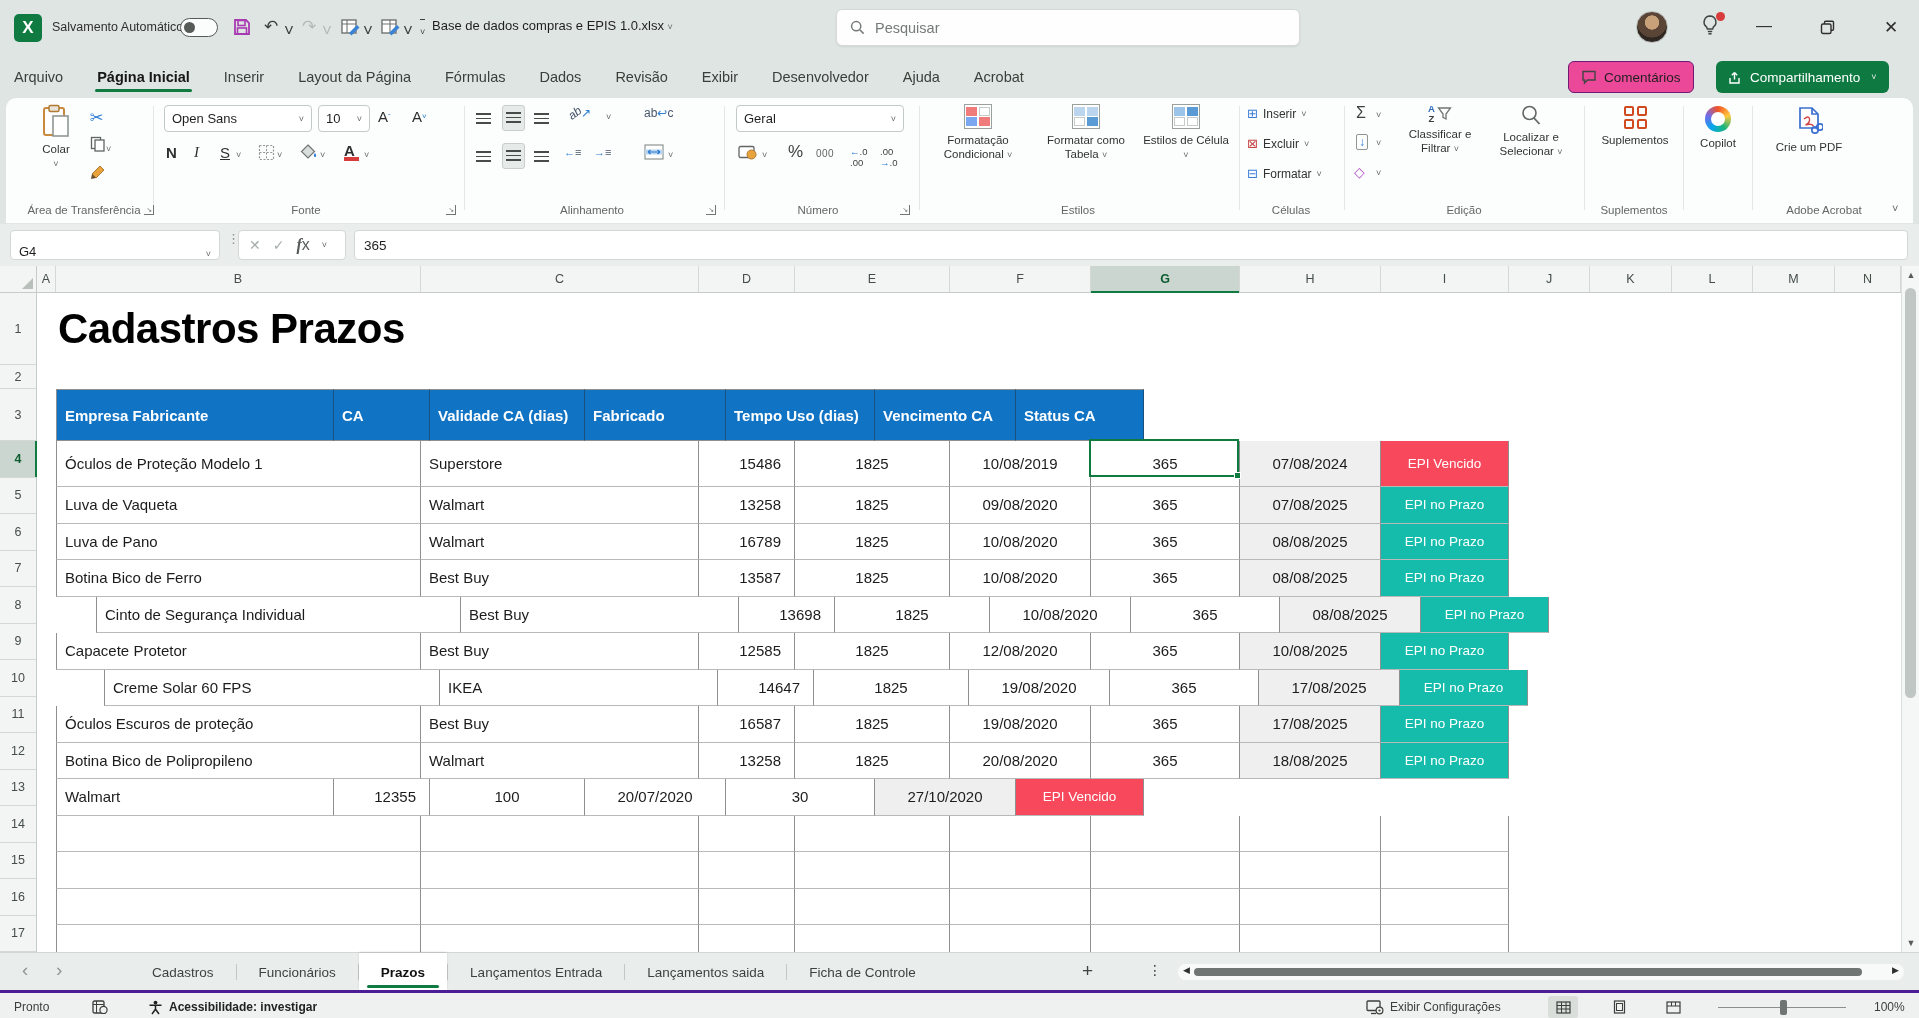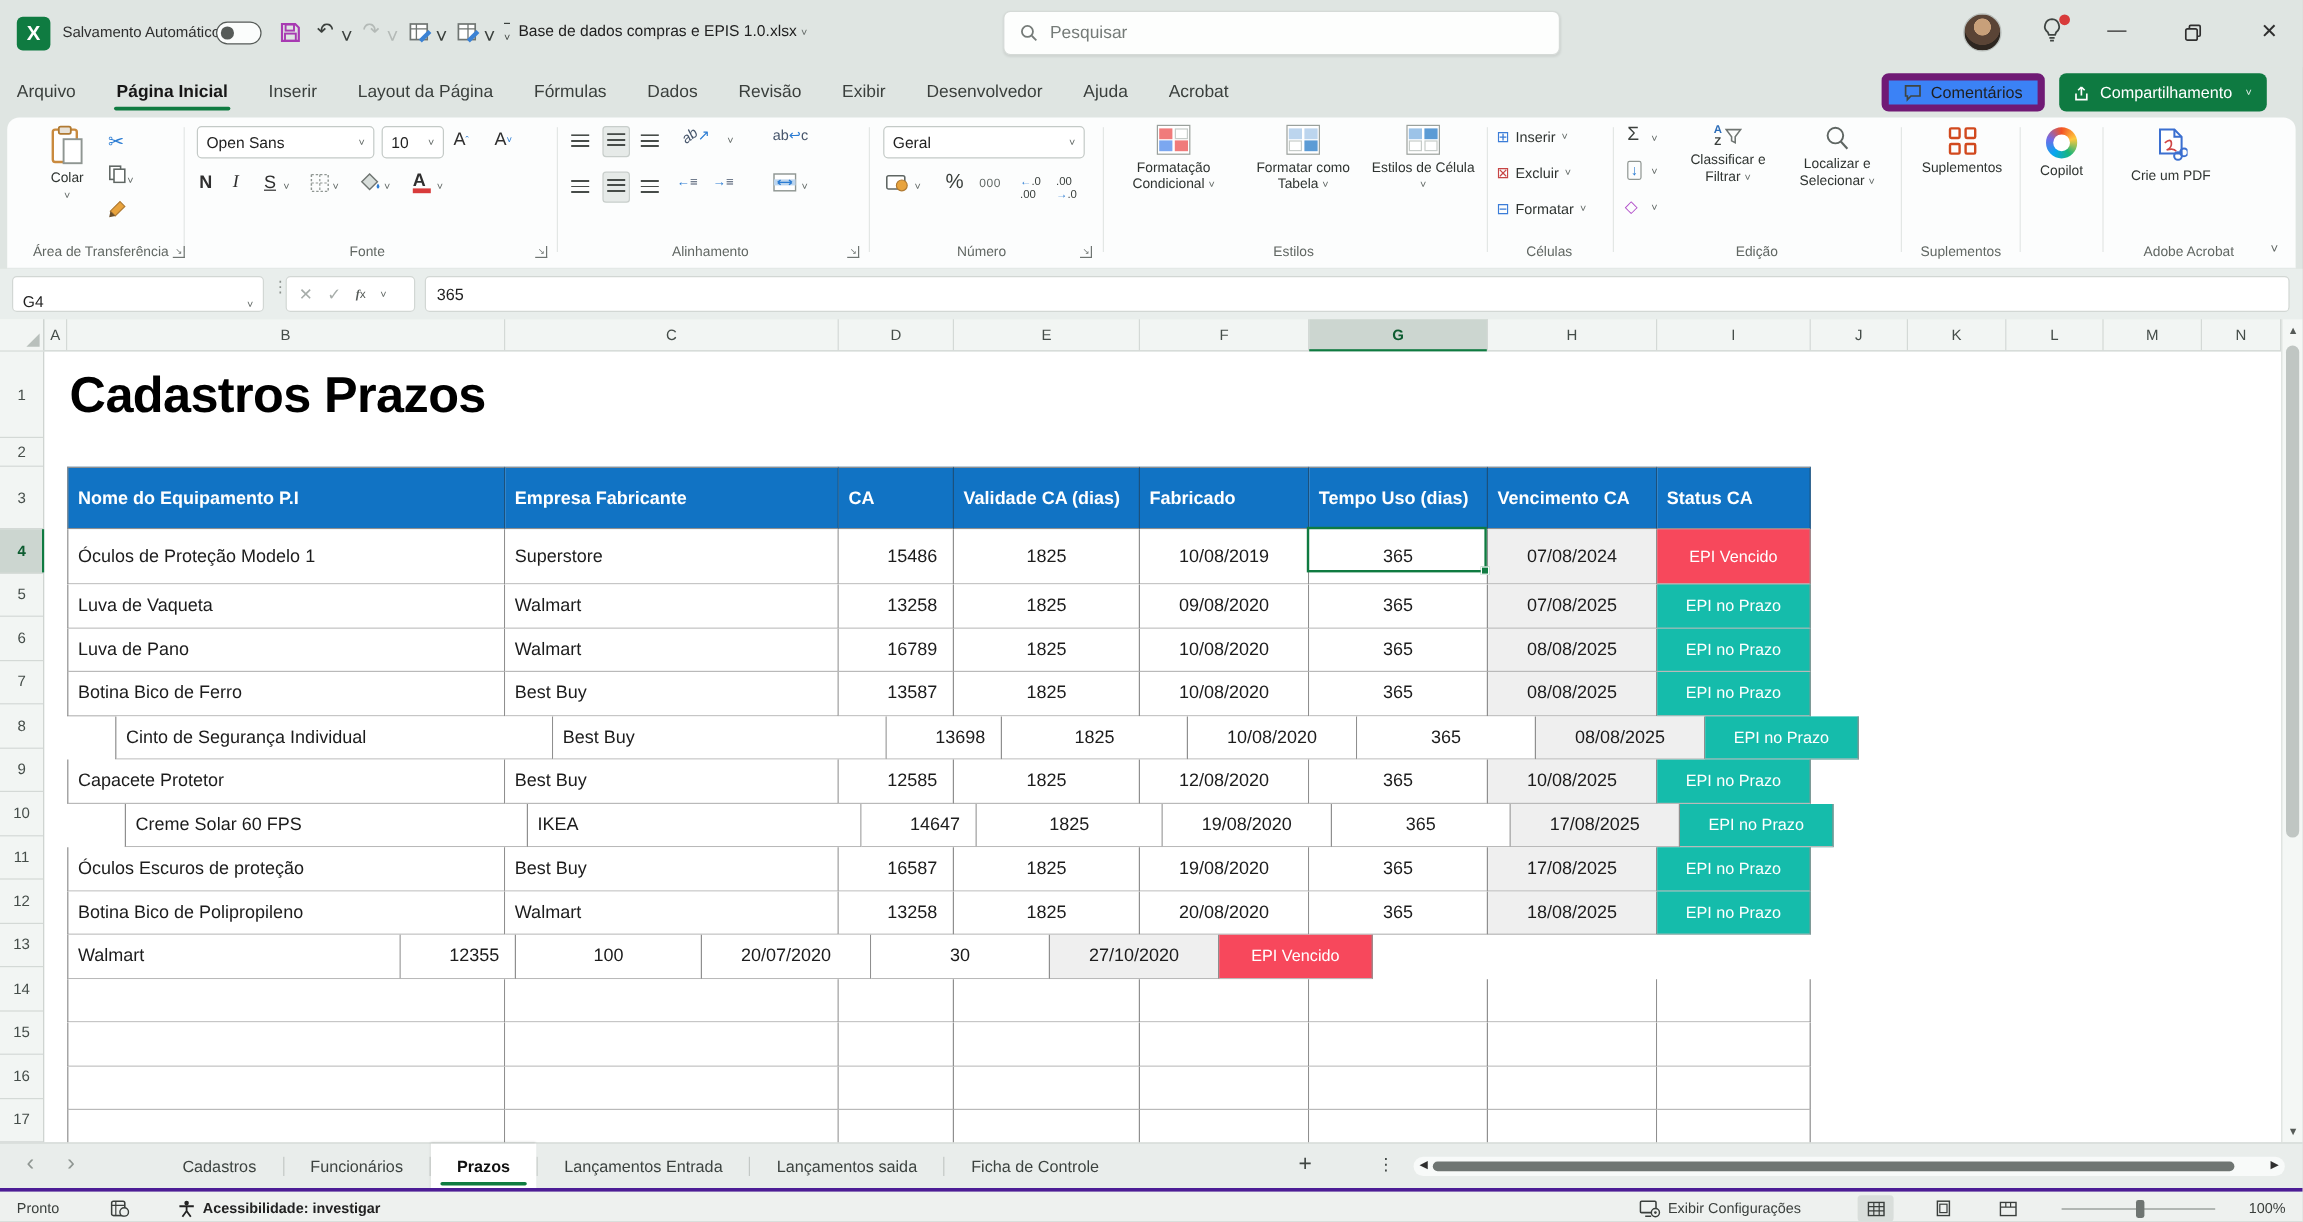--- a/index.html
+++ b/index.html
@@ -24,21 +24,21 @@
   .bulb { position:absolute; left:1700px; top:14px; width:24px; height:24px; }
   .bulb .dot { position:absolute; right:-1px; top:-2px; width:9px; height:9px; border-radius:50%; background:#d83b3b; }
   .wbtn { position:absolute; top:17px; font-size:16px; color:#2f2f2f; }
 
   
   .menubar { position:absolute; left:0; top:56px; width:1919px; height:42px; }
   #menu-tabs { position:absolute; left:12px; top:0; height:42px; display:flex; gap:30px; align-items:center; }
   .mtab { font-size:14.5px; color:#3a3f3c; white-space:nowrap; position:relative; padding:9px 2px; }
   .mtab.active { font-weight:bold; color:#161616; }
   .mtab.active::after { content:""; position:absolute; left:0; right:0; bottom:2px; height:3px; border-radius:2px; background:#0f7b41; }
-  .comments-btn { position:absolute; left:1568px; top:5px; height:32px; padding:0 12px; background:#3b82f6; border:6px solid #701a75; border-radius:6px; display:flex; align-items:center; gap:7px; font-size:13.5px; color:#1f1f1f; }
+  .comments-btn { position:absolute; left:1568px; top:5px; height:32px; padding:0 12px; background:#ec4899; border:1px solid #701a75; border-radius:6px; display:flex; align-items:center; gap:7px; font-size:13.5px; color:#1f1f1f; }
   .share-btn { position:absolute; left:1716px; top:5px; height:32px; padding:0 12px; background:#0e7a41; border-radius:6px; display:flex; align-items:center; gap:7px; font-size:13.5px; color:#fff; }
   .share-btn .chev { color:#e8f2ec; }
 
   
   .ribbon { position:absolute; left:6px; top:98px; width:1907px; height:126px; background:#fcfdfd; border-radius:10px 10px 0 0; border-bottom:1px solid #e2e6e4; }
   .rgroup { position:absolute; top:4px; height:100px; }
   .rsep { position:absolute; top:8px; width:1px; height:104px; background:#e3e7e5; }
   .glabel { position:absolute; top:106px; font-size:11.5px; color:#616763; white-space:nowrap; transform:translateX(-50%); }
   .launcher { position:absolute; top:107px; width:10px; height:10px; border-right:1.5px solid #6f7572; border-bottom:1.5px solid #6f7572; }
   .launcher::after { content:"↘"; position:absolute; right:1px; bottom:0; font-size:7px; color:#6f7572; }
@@ -55,21 +55,21 @@
   .az { display:inline-flex; flex-direction:column; font-size:9.5px; line-height:1; font-weight:bold; }
   .collapse-chev { position:absolute; left:1886px; top:104px; font-size:11px; color:#5f6663; }
 
   
   .fbar { position:absolute; left:0; top:224px; width:1919px; height:42px; background:#e9eeec; }
   .namebox { position:absolute; left:10px; top:6px; width:210px; height:30px; background:#fff; border:1px solid #d2d7d4; border-radius:4px; display:flex; align-items:flex-end; justify-content:space-between; padding:0 8px; font-size:13px; color:#1f1f1f; }
   .fx-dots { position:absolute; left:227px; top:12px; color:#8b918d; font-size:13px; letter-spacing:0; line-height:6px; }
   .fxbox { position:absolute; left:238px; top:6px; width:108px; height:30px; background:#fff; border:1px solid #d2d7d4; border-radius:4px; display:flex; align-items:center; gap:12px; padding:0 10px; }
   .fxbox .x { color:#a7adaa; font-size:14px; }
   .fxbox .ok { color:#a7adaa; font-size:14px; }
-  .fxbox .fx { color:#565b58; font-size:10px; }
+  .fxbox .fx { color:#565b58; font-size:16px; }
   .formula-field { position:absolute; left:354px; top:6px; width:1554px; height:30px; background:#fff; border:1px solid #d2d7d4; border-radius:4px; display:flex; align-items:center; padding:0 9px; font-size:13.5px; color:#1f1f1f; }
 
   
   #colhead { position:absolute; left:0; top:266px; height:27px; width:1901px; background:#f2f5f3; border-bottom:1px solid #c6ccc9; display:flex; }
   .ch-cell { height:100%; border-right:1px solid #d4d9d6; display:flex; align-items:center; justify-content:center; font-size:12.5px; color:#454d49; position:relative; }
   .ch-cell.sel { background:#ccd6d0; color:#0d5c30; font-weight:bold; }
   .ch-cell.sel::after { content:""; position:absolute; left:0; right:0; bottom:-1px; height:2.5px; background:#0f7b41; }
   .corner { width:37px; background:#f2f5f3; border-right:1px solid #c6ccc9; position:relative; }
   .corner::after { content:""; position:absolute; right:3px; bottom:3px; border-left:11px solid transparent; border-bottom:11px solid #b9c0bc; }
   #rowhead { position:absolute; left:0; top:293px; width:37px; height:659px; background:#f2f5f3; border-right:1px solid #c6ccc9; }
@@ -479,21 +479,20 @@
       <div class="rh-cell" style="height: 36.5px;">14</div>
       <div class="rh-cell" style="height: 36.5px;">15</div>
       <div class="rh-cell" style="height: 36.5px;">16</div>
       <div class="rh-cell" style="height: 36.5px;">17</div>
     </div>
 
   <div class="sheet">
     <div class="sheet-title">Cadastros Prazos</div>
     <div id="table">
         <div class="trow thead" style="height: 52px;">
-          <div class="tcell al" style="width: 365px;">Nome do Equipamento P.I</div>
           <div class="tcell al" style="width: 278px;">Empresa Fabricante</div>
           <div class="tcell al" style="width: 96px;">CA</div>
           <div class="tcell al" style="width: 155px;">Validade CA (dias)</div>
           <div class="tcell al" style="width: 141px;">Fabricado</div>
           <div class="tcell al" style="width: 149px;">Tempo Uso (dias)</div>
           <div class="tcell al" style="width: 141px;">Vencimento CA</div>
           <div class="tcell al" style="width: 128px;">Status CA</div>
         </div>
         <div class="trow" style="height: 46px;">
           <div class="tcell al" style="width: 365px;">Óculos de Proteção Modelo 1</div>

